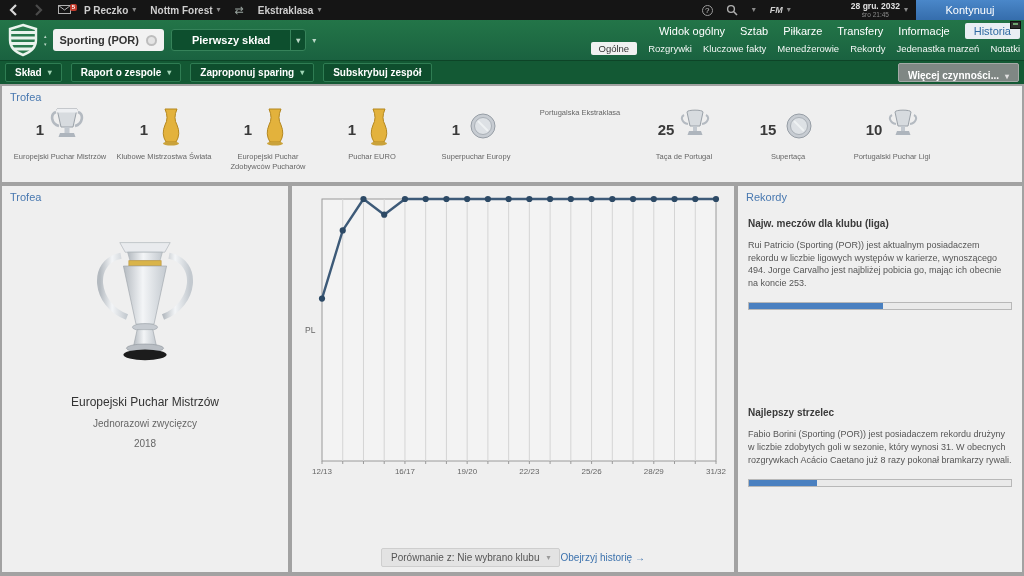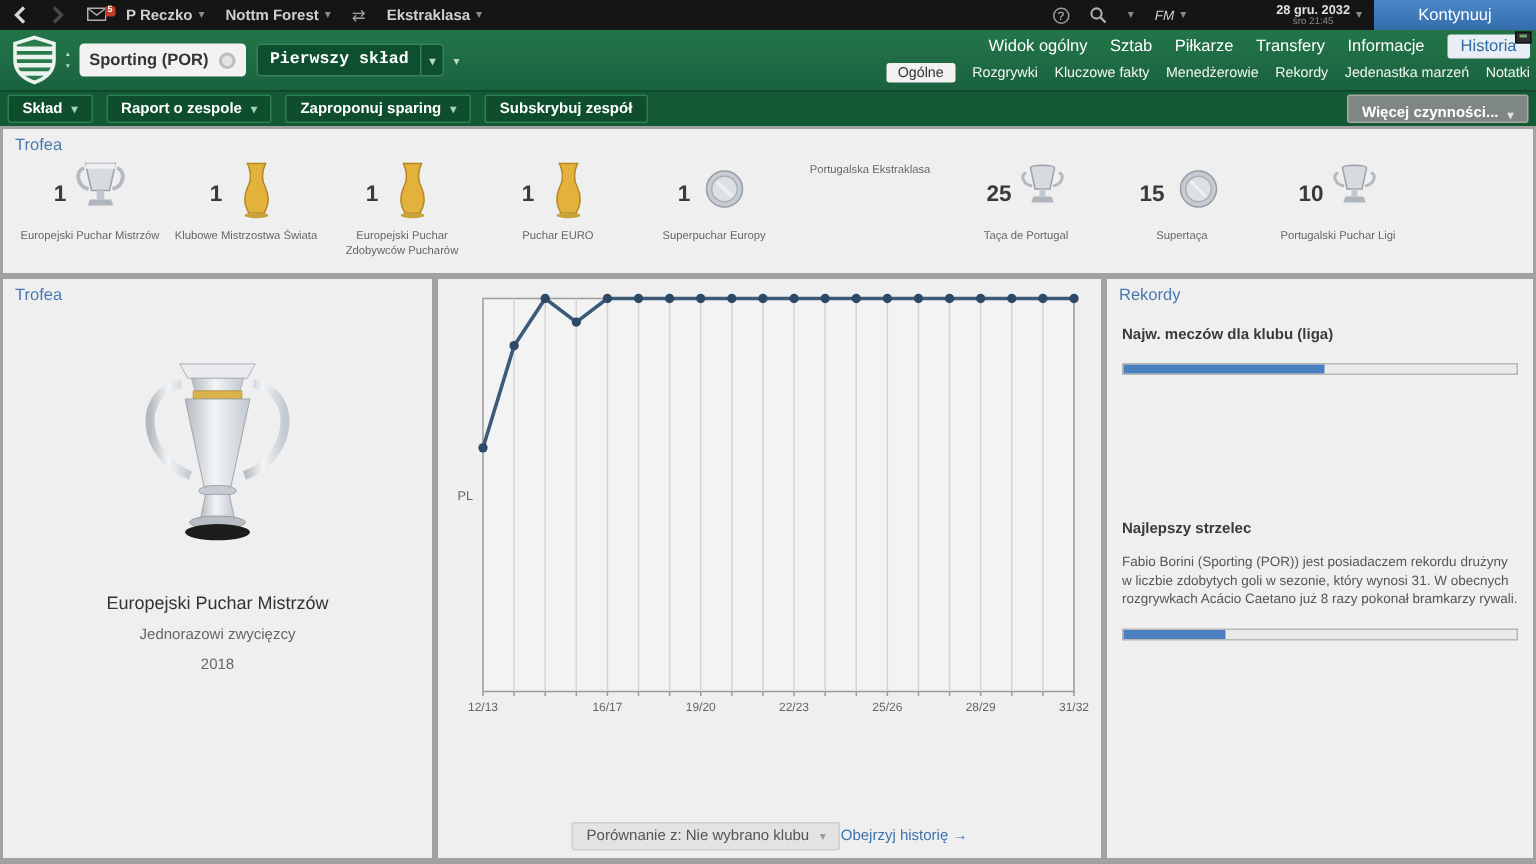--- a/index.html
+++ b/index.html
@@ -11,38 +11,38 @@
   .nav-btn { width:26px; height:20px; display:flex; align-items:center; justify-content:center; }
   .tb-item { display:flex; align-items:center; gap:4px; padding:0 7px; height:20px; white-space:nowrap; }
   .tb-label { font-weight:bold; color:#cfcfcf; }
   .caret { color:#8a8a8a; font-size:8px; line-height:1; }
   .mail-wrap { position:relative; padding:0 6px; }
   .mail-badge { position:absolute; top:0px; right:0px; background:#c23a2b; color:#fff; font-size:6px; line-height:7px;
                 padding:0 2px; border-radius:2px; font-weight:bold; }
   .tb-right { margin-left:auto; display:flex; align-items:center; height:20px; }
   .help-icon { width:11px; height:11px; border:1px solid #9a9a9a; border-radius:50%; color:#c9c9c9; font-size:8px;
                display:flex; align-items:center; justify-content:center; margin:0 6px; }
-  .fm-label { font-style:italic; font-weight:normal; font-size:9px; color:#cfcfcf; }
+  .fm-label { font-style:italic; font-weight:bold; font-size:9px; color:#cfcfcf; }
   .date-widget { display:flex; align-items:center; gap:4px; padding:0 8px;margin-left:45px; }
   .date-col { display:flex; flex-direction:column; align-items:center; line-height:1.1; }
   .date-line { font-size:8.5px; font-weight:bold; color:#e0e0e0; }
   .time-line { font-size:6.5px; color:#8a8a8a; }
   .continue-btn { width:108px; height:20px; background:linear-gradient(#4a87c9,#356dac); color:#fff; font-size:11px;
                   display:flex; align-items:center; justify-content:center; }
 
   
   .header { height:40px; background:linear-gradient(#237548,#1a6240); display:flex; align-items:center; position:relative; padding-left:6px; }
   .badge { margin-right:4px; }
   .mini-arrows { display:flex; flex-direction:column; gap:3px; margin-right:6px; color:#bcd9c8; font-size:5px; line-height:1; text-align:center; }
   .club-pill { background:#f2f2f2; border-radius:3px; height:22px; display:flex; align-items:center; gap:7px; padding:0 7px;
                font-size:11px; font-weight:bold; color:#333; }
   .pill-circle { width:11px; height:11px; border-radius:50%; background:#e4e4e4; border:2px solid #bdbdbd; }
   .squad-dd { margin-left:7px; background:#0d4f2e; border:1px solid #36835a; border-radius:3px; height:22px; display:flex;
               align-items:center; color:#fff; font-size:11px; font-weight:bold; }
-  .squad-dd .dd-label { padding:0 8px;font-family:Liberation Mono, monospace; }
+  .squad-dd .dd-label { padding:0 20px; }
   .squad-dd .dd-caret { border-left:1px solid #36835a; padding:0 5px; color:#bcd9c8; font-size:8px; height:100%; display:flex; align-items:center; }
   .lone-caret { color:#bcd9c8; font-size:8px; margin-left:6px; }
   .tabs-zone { margin-left:auto; display:flex; flex-direction:column; align-items:flex-end; gap:3px; padding:3px 4px 0 0; align-self:flex-start; }
   .tabs-row { display:flex; align-items:center; gap:15px; }
   .htab { color:#fff; font-size:11px; cursor:default; }
   .htab.active { background:#e9eef4; color:#2f6aa3; padding:2px 9px; border-radius:2px; }
   .stabs-row { display:flex; align-items:center; gap:11px; }
   .stab { color:rgba(255,255,255,.95); font-size:9.5px; }
   .stab.active { background:#f1f1f1; color:#333; padding:1px 8px; border-radius:2px; }
   .window-icon { position:absolute; top:1px; right:3px; width:11px; height:8px; background:#2d2d2d; border:1px solid #111; }
@@ -446,20 +446,21 @@
         </div>
         <span class="view-link">Obejrzyj historię →</span>
       </div>
     </div>
 
     <div class="panel">
       <div class="panel-title">Rekordy</div>
       <div id="records-wrap">
           <div class="record">
             <div class="r-head">Najw. meczów dla klubu (liga)</div>
+            <div class="r-body">Rui Patricio (Sporting (POR)) jest aktualnym posiadaczem rekordu w liczbie ligowych występów w karierze, wynoszącego 494. Jorge Carvalho jest najbliżej pobicia go, mając ich obecnie na koncie 253.</div>
             <div class="r-bar">
               <div class="r-fill" style="width: 51%;"></div>
             </div>
           </div>
           <div class="record">
             <div class="r-head">Najlepszy strzelec</div>
             <div class="r-body">Fabio Borini (Sporting (POR)) jest posiadaczem rekordu drużyny w liczbie zdobytych goli w sezonie, który wynosi 31. W obecnych rozgrywkach Acácio Caetano już 8 razy pokonał bramkarzy rywali.</div>
             <div class="r-bar">
               <div class="r-fill" style="width: 26%;"></div>
             </div>

